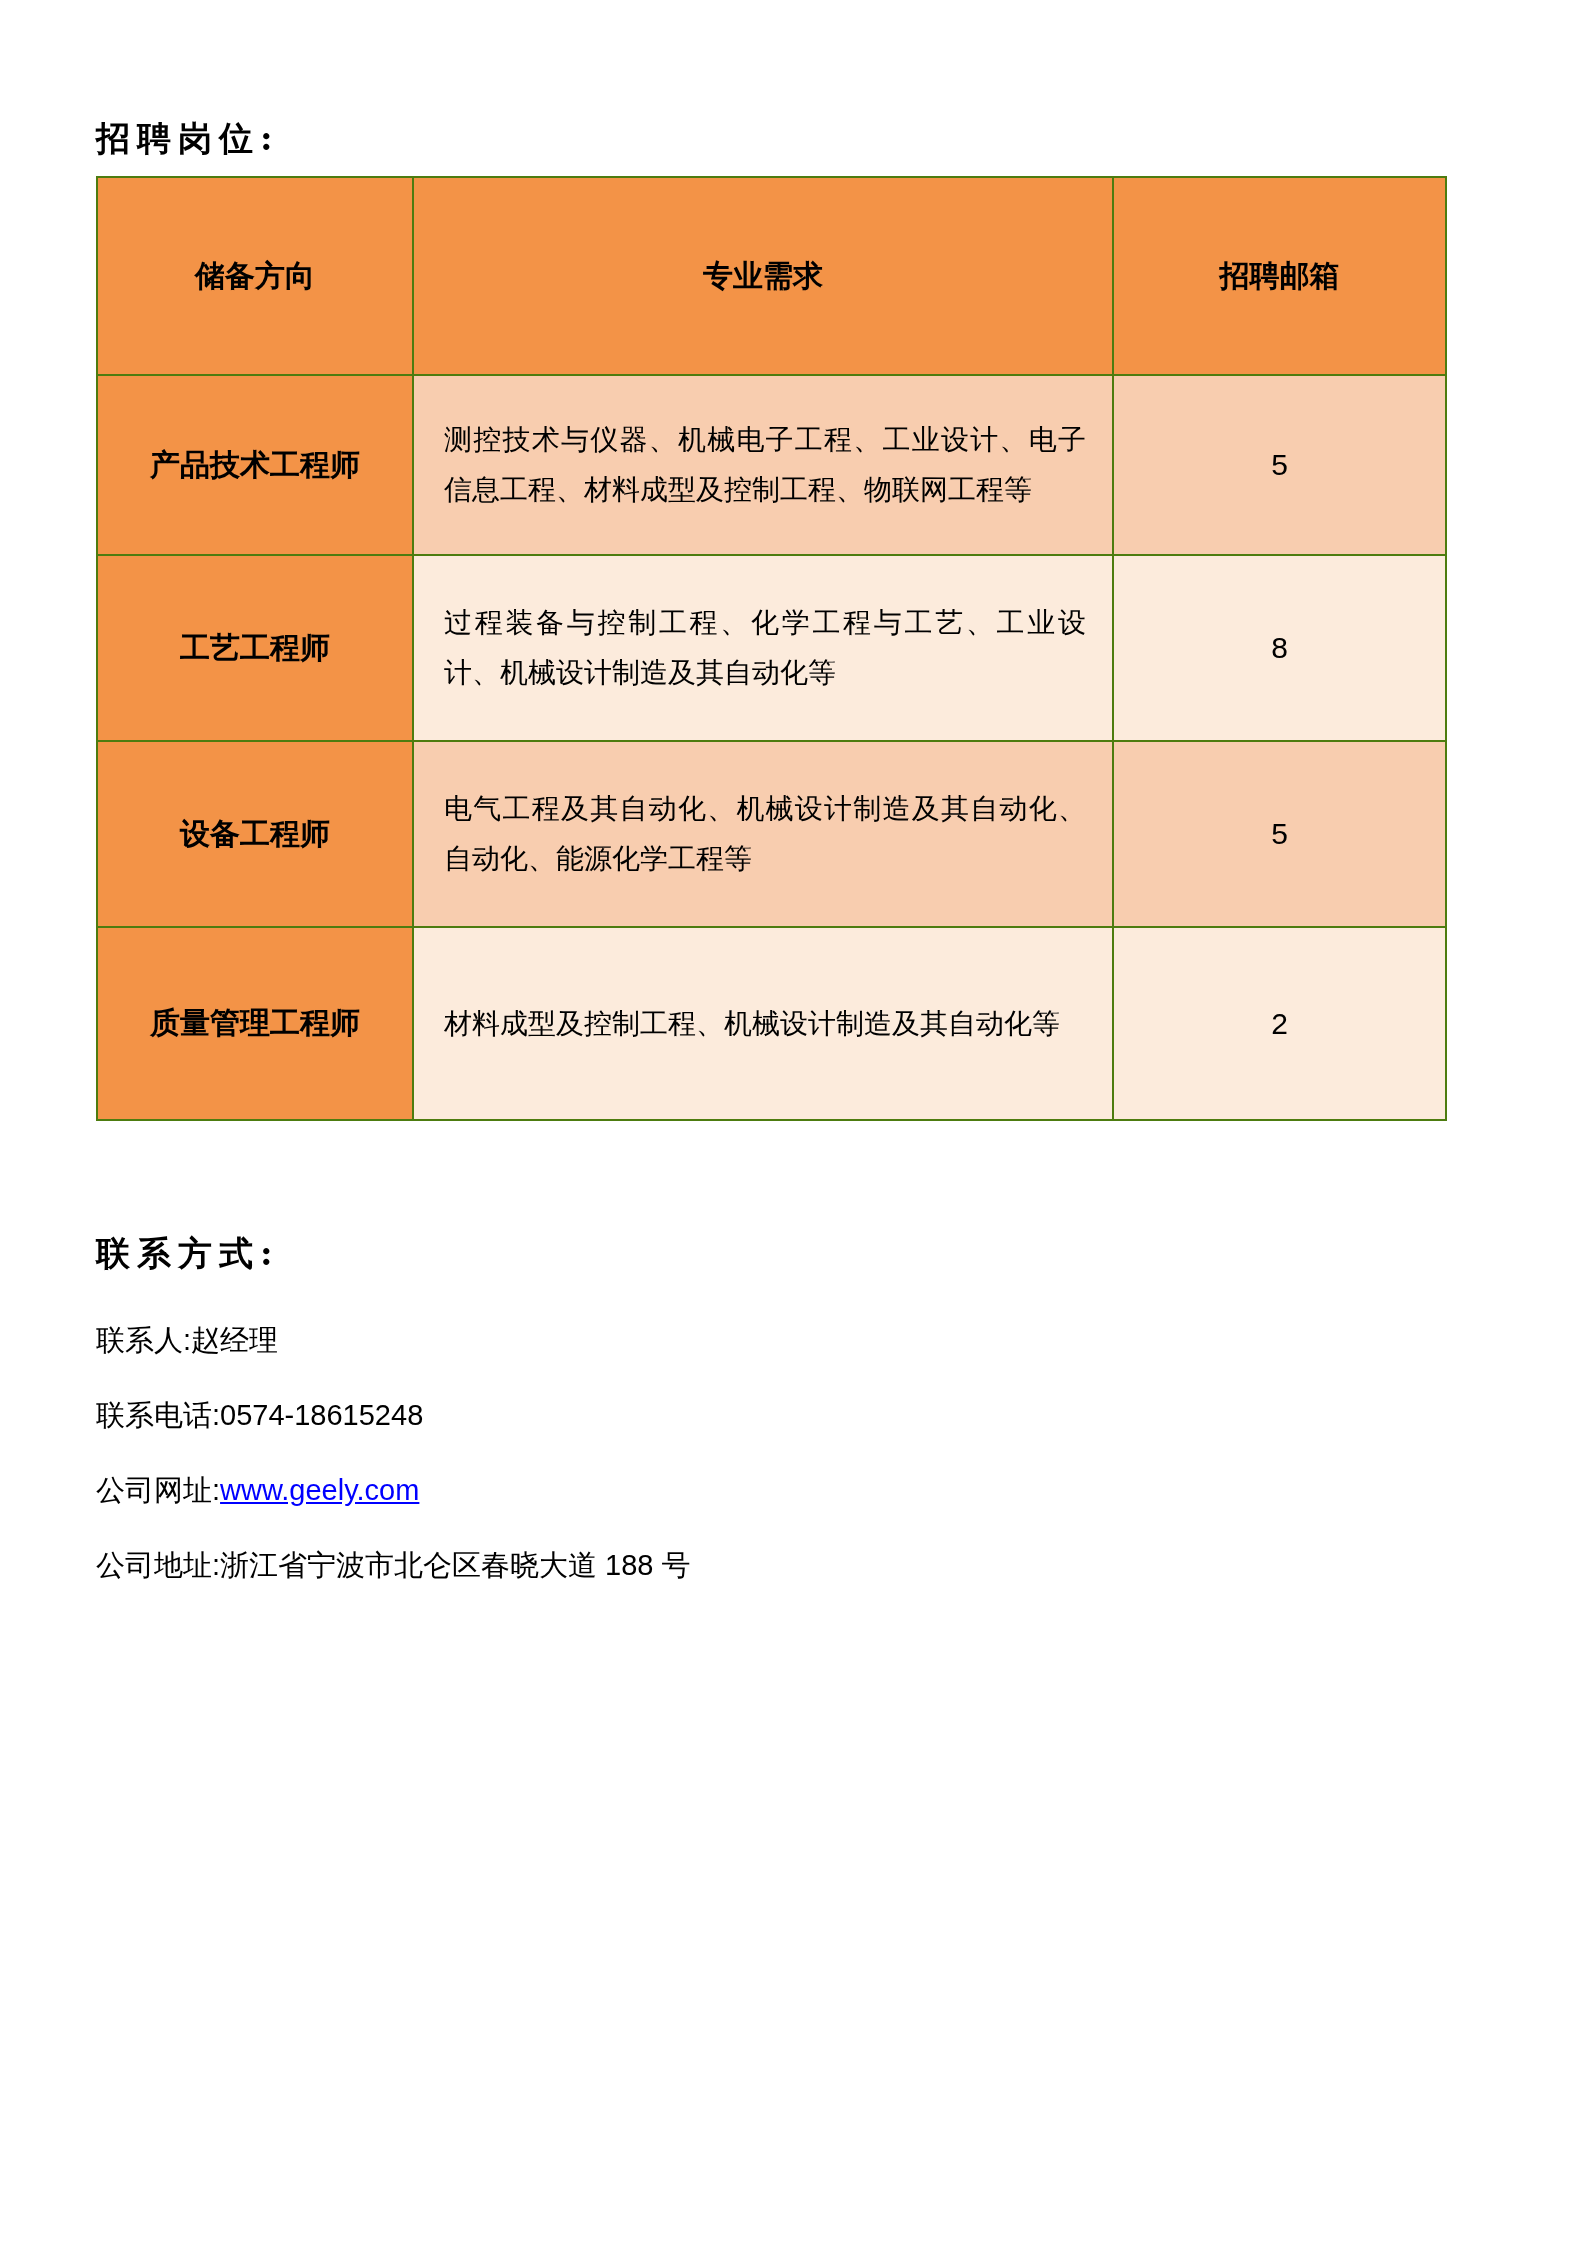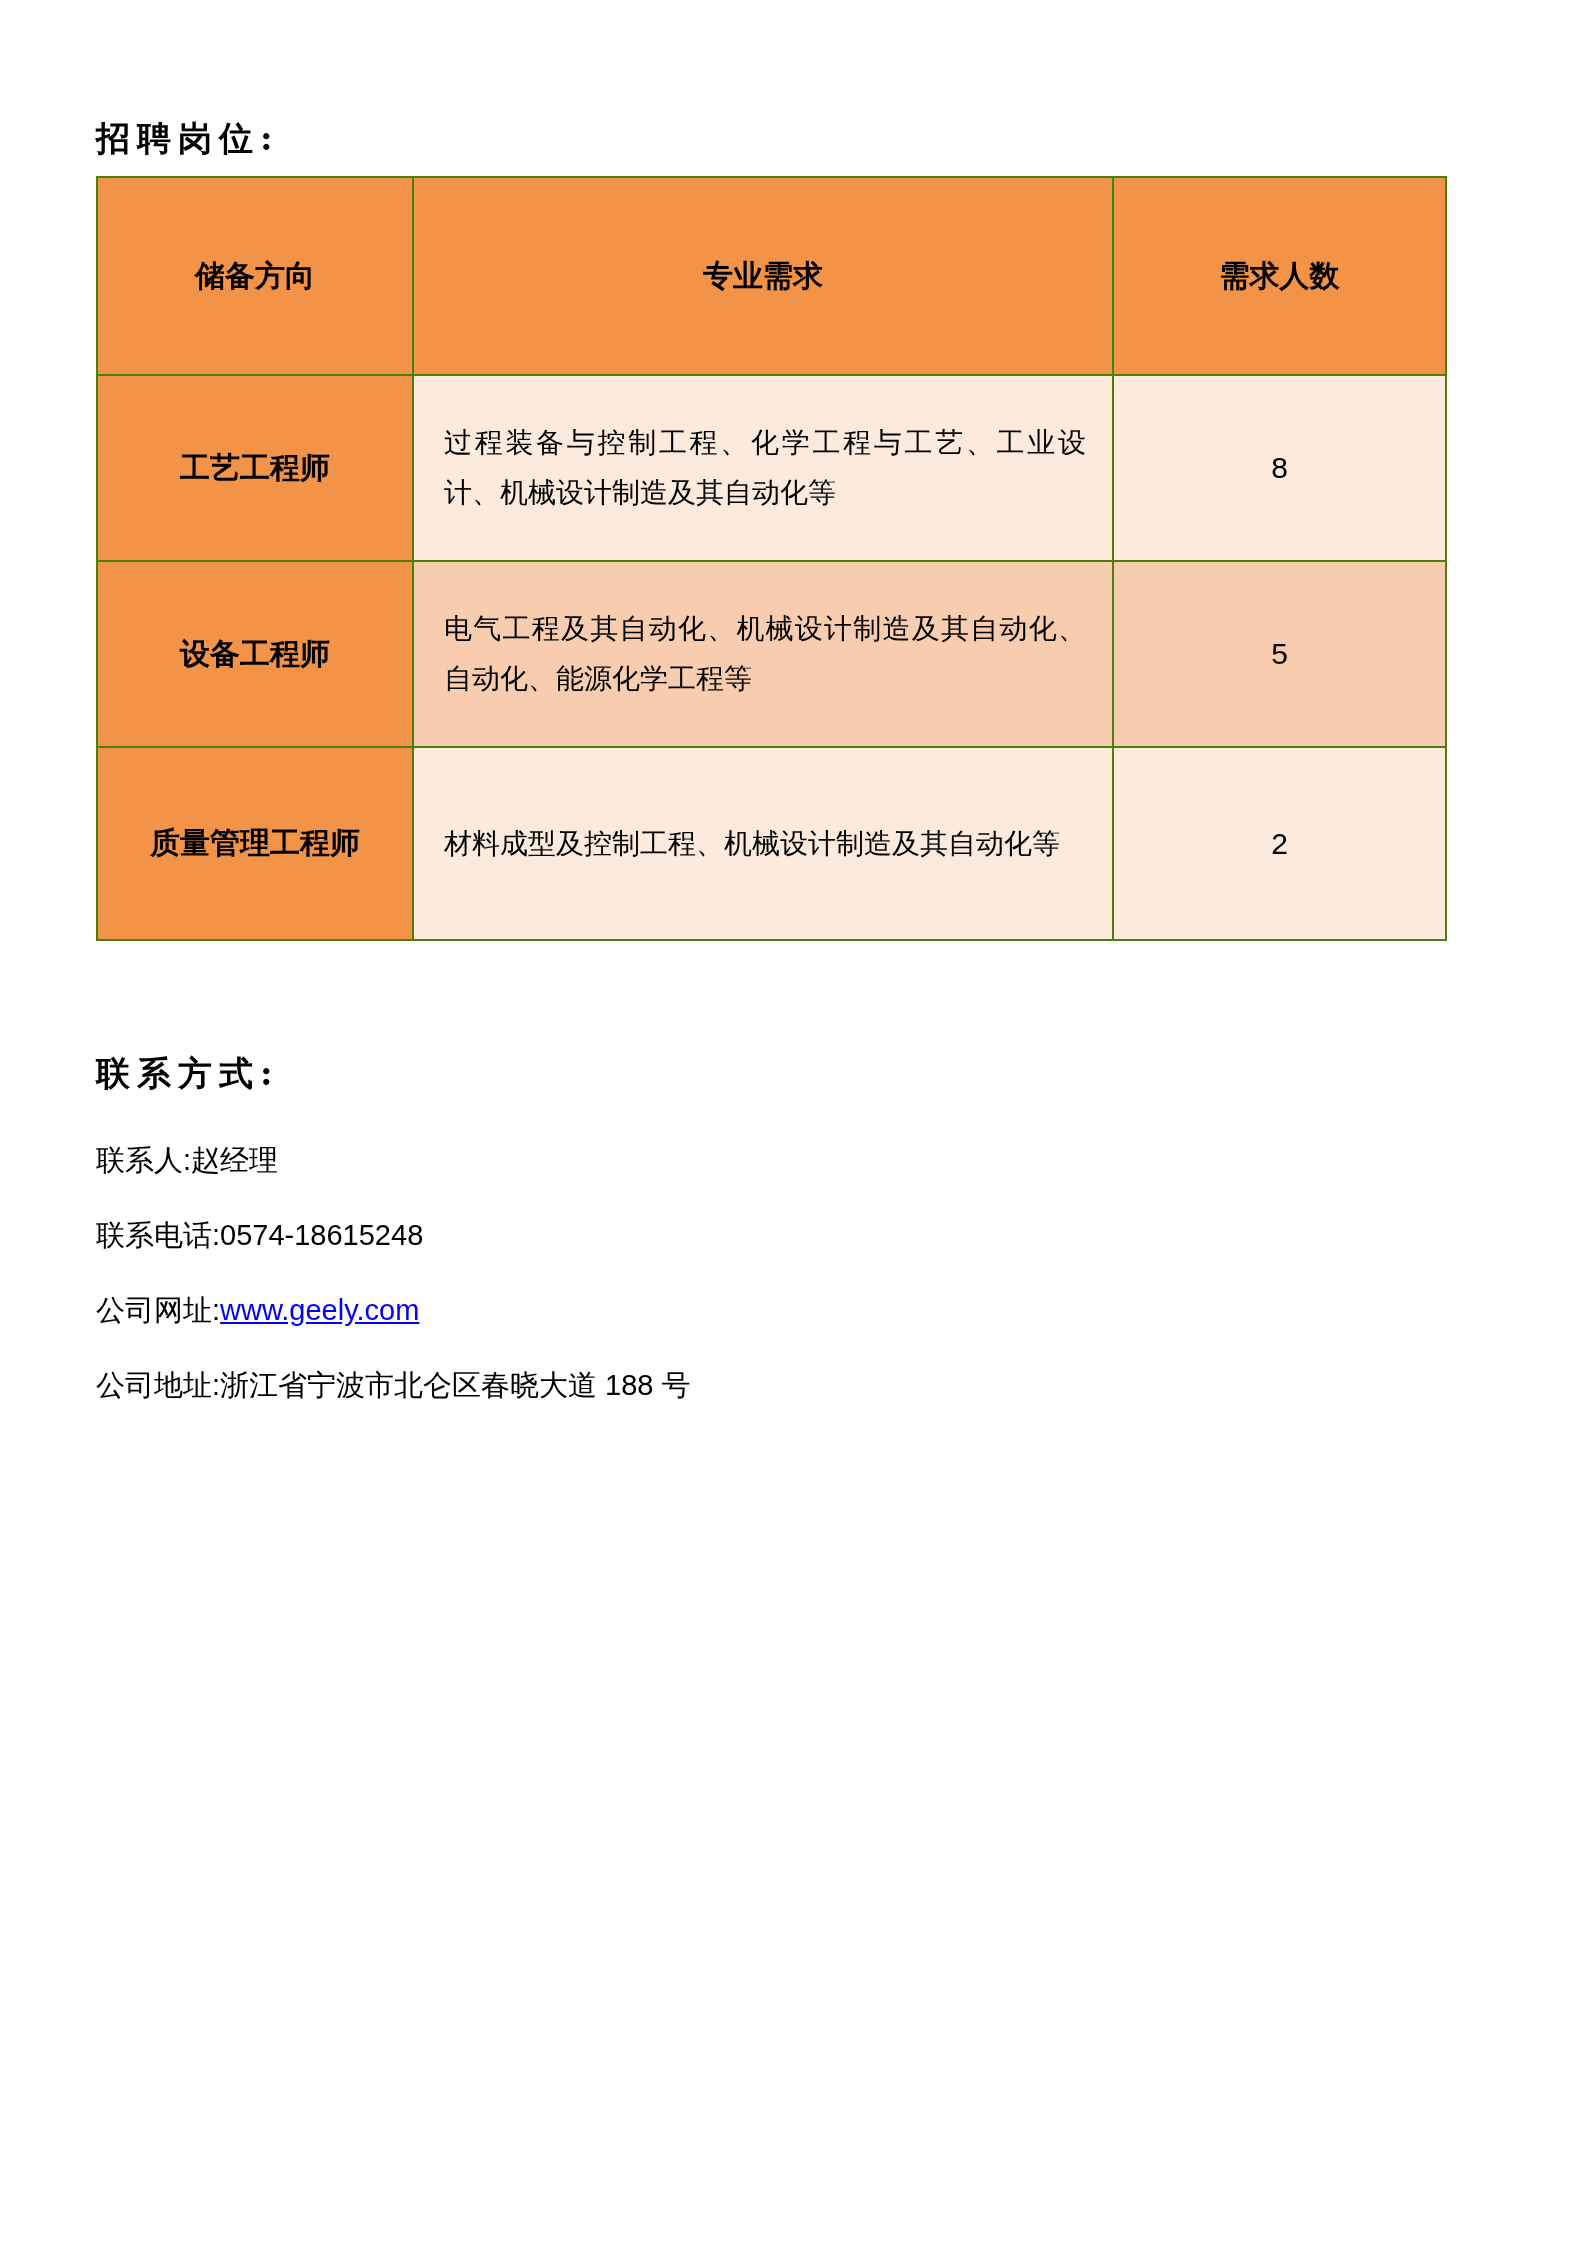--- a/index.html
+++ b/index.html
@@ -102,24 +102,29 @@
     <table class="recruit">
       <colgroup>
         <col class="c1">
           <col class="c2">
           <col class="c3">
       </colgroup>
       <thead>
         <tr>
           <th>储备方向</th>
           <th>专业需求</th>
-          <th>需求人数</th>
+          <th>招聘邮箱</th>
         </tr>
       </thead>
       <tbody>
+        <tr class="r1 band-a">
+          <td class="pos">产品技术工程师</td>
+          <td class="majors">测控技术与仪器、机械电子工程、工业设计、电子信息工程、材料成型及控制工程、物联网工程等</td>
+          <td class="count">5</td>
+        </tr>
         <tr class="r2 band-b">
           <td class="pos">工艺工程师</td>
           <td class="majors">过程装备与控制工程、化学工程与工艺、工业设计、机械设计制造及其自动化等</td>
           <td class="count">8</td>
         </tr>
         <tr class="r3 band-a">
           <td class="pos">设备工程师</td>
           <td class="majors">电气工程及其自动化、机械设计制造及其自动化、自动化、能源化学工程等</td>
           <td class="count">5</td>
         </tr>

